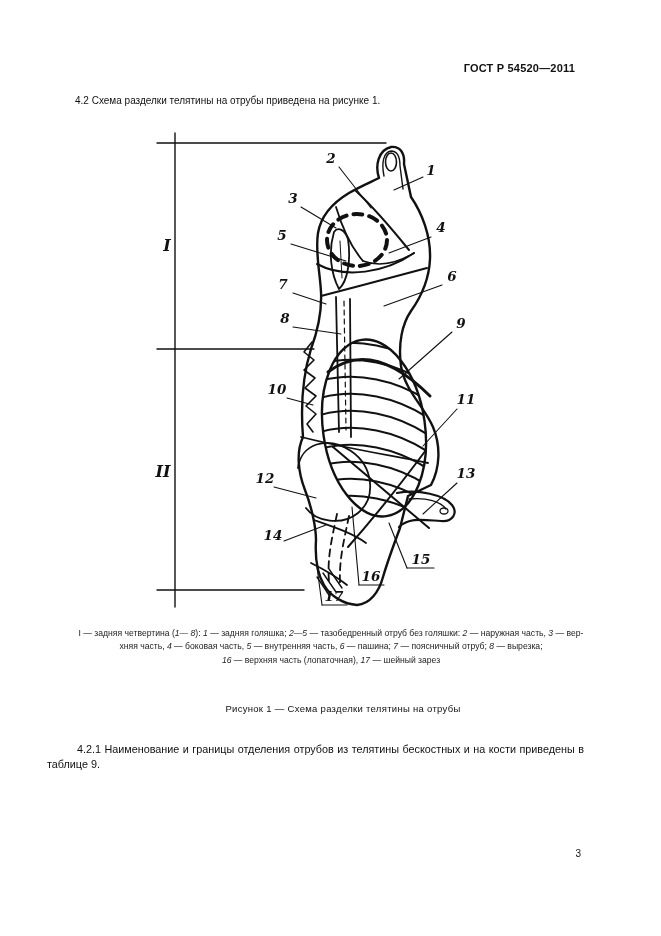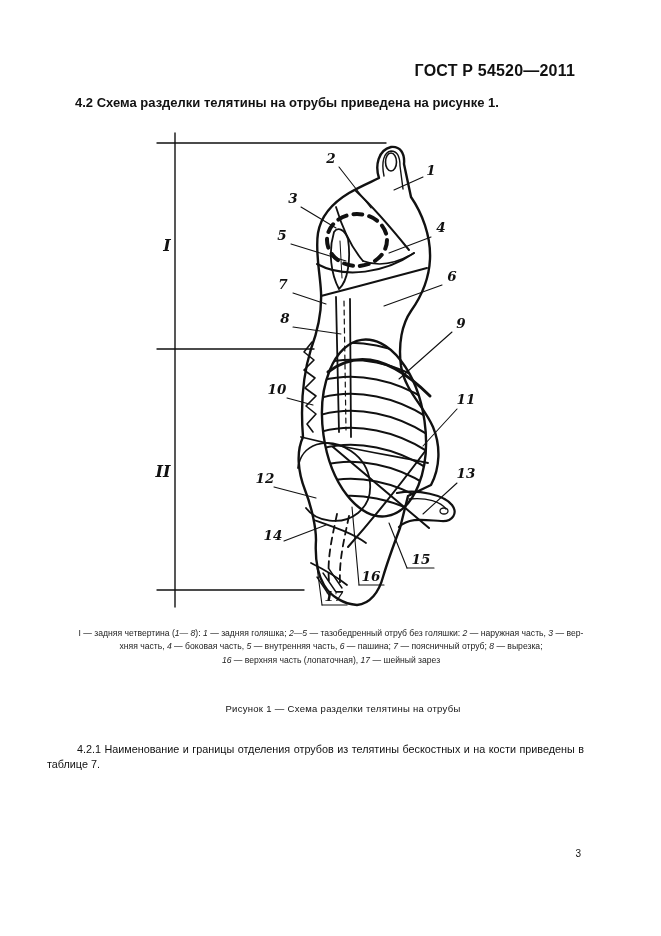--- a/index.html
+++ b/index.html
@@ -7,26 +7,25 @@
     position:relative;
     width:661px;height:936px;
     margin:0 auto;
     background:#ffffff;
     font-family:"Liberation Sans", sans-serif;
     color:#111;
     overflow:hidden;
   }
   .doc-header{
     position:absolute;top:62px;right:86px;
-    font-size:16px;font-weight:bold;letter-spacing:.2px;
+    font-size:11px;font-weight:bold;letter-spacing:.2px;
   }
   .para-42{
     position:absolute;top:95px;left:75px;margin:0;
-    font-size:13px;
-    font-weight:bold;
+    font-size:10px;
   }
   .figure-svg{
     position:absolute;left:140px;top:130px;
     width:360px;height:490px;
   }
   .figure-svg path,.figure-svg line,.figure-svg ellipse,.figure-svg polyline{
     fill:none;stroke:#111;stroke-linecap:round;stroke-linejoin:round;
   }
   .figure-svg text{fill:#111;stroke:none;}
   .num{
@@ -194,17 +193,17 @@
   </svg>
 
   <div class="legend">
     <div>I — задняя четвертина (<i>1— 8</i>): <i>1</i> — задняя голяшка; <i>2—5</i> — тазобедренный отруб без голяшки: <i>2</i> — наружная часть, <i>3</i> — вер-</div>
     <div>хняя часть, <i>4</i> — боковая часть, <i>5</i> — внутренняя часть, <i>6</i> — пашина; <i>7</i> — поясничный отруб; <i>8</i> — вырезка;</div>
     <div><i>16</i> — верхняя часть (лопаточная), <i>17</i> — шейный зарез</div>
   </div>
 
   <div class="fig-caption">Рисунок 1 — Схема разделки телятины на отрубы</div>
 
-  <p class="para-421">4.2.1  Наименование и границы отделения отрубов из телятины бескостных и на кости приведены в таблице 7.</p>
+  <p class="para-421">4.2.1  Наименование и границы отделения отрубов из телятины бескостных и на кости приведены в таблице 9.</p>
 
   <div class="page-number">3</div>
 
 </div>
 
 </body></html>

